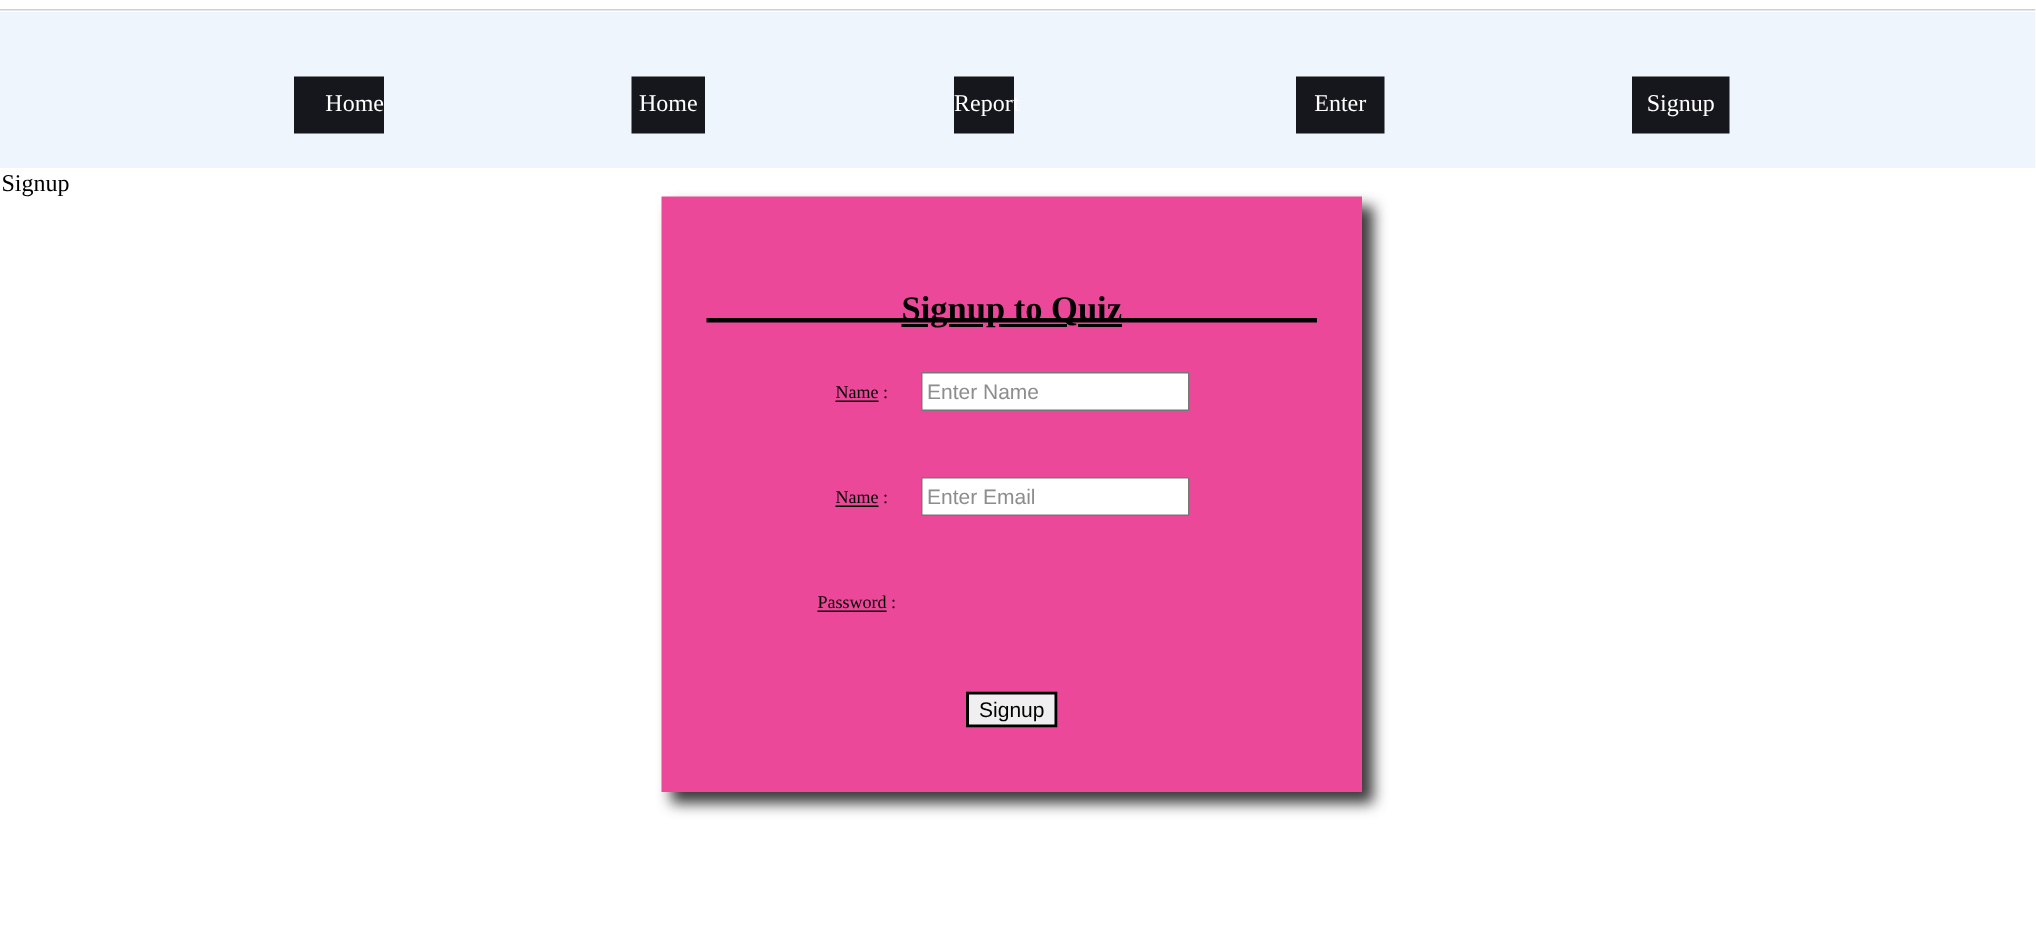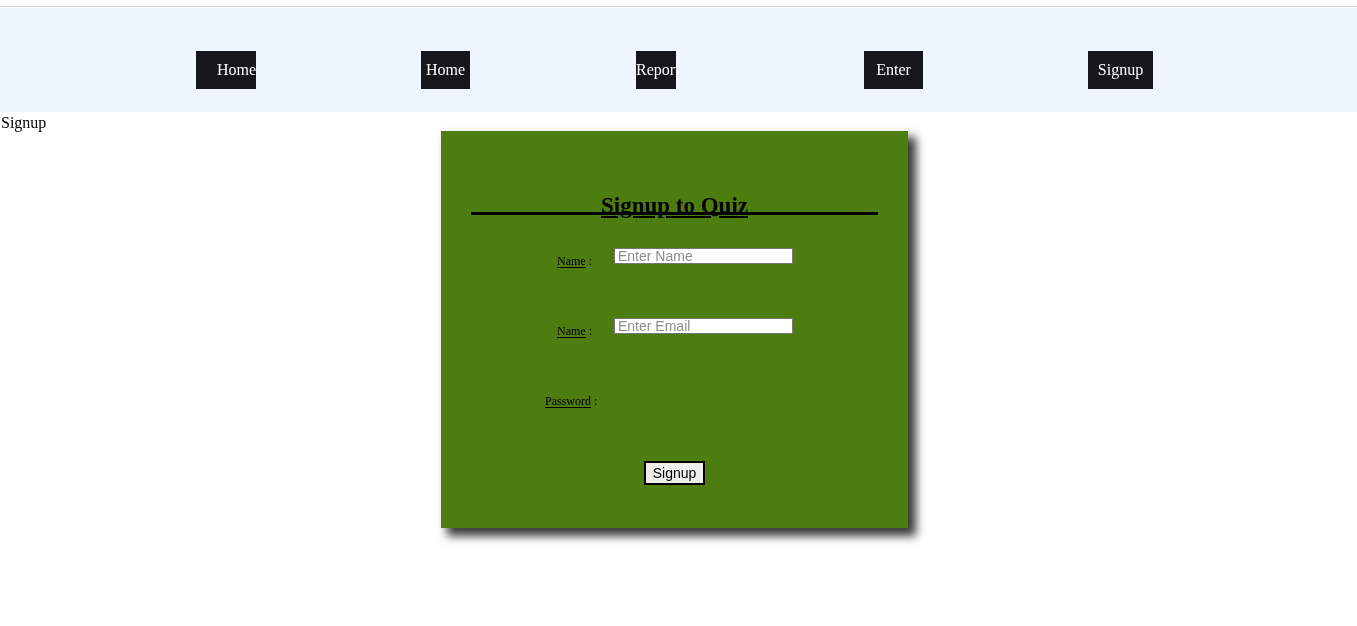--- a/index.html
+++ b/index.html
@@ -66,21 +66,21 @@
     color: #000000;
   }
 
   
   .card {
     position: absolute;
     left: 441px;
     top: 131px;
     width: 467px;
     height: 397px;
-    background: #4d7c0f;
+    background: #ec4899;
     box-shadow: 7px 7px 9px 1px rgba(0,0,0,0.78);
     box-sizing: border-box;
   }
 
   .card-title {
     position: absolute;
     top: 43px;
     left: 0;
     width: 467px;
     text-align: center;
@@ -125,21 +125,21 @@
   .field-label .underlined {
     text-decoration: underline;
     text-underline-offset: 2px;
   }
   .label-name     { left: 116px; }
   .label-email    { left: 116px; }
   .label-password { left: 104px; }
 
   .field-input {
     position: absolute;
-    height: 16px;
+    height: 26px;
     box-sizing: border-box;
     border: 1px solid #767676;
     border-radius: 1px;
     background: #ffffff;
     font-family: "Liberation Sans", sans-serif;
     font-size: 14px;
     color: #000000;
     padding: 0 3px;
     outline: none;
   }

